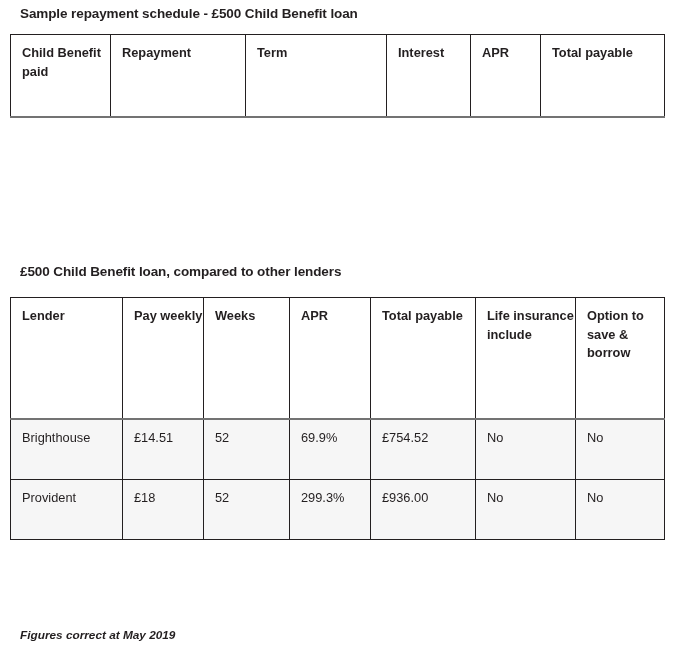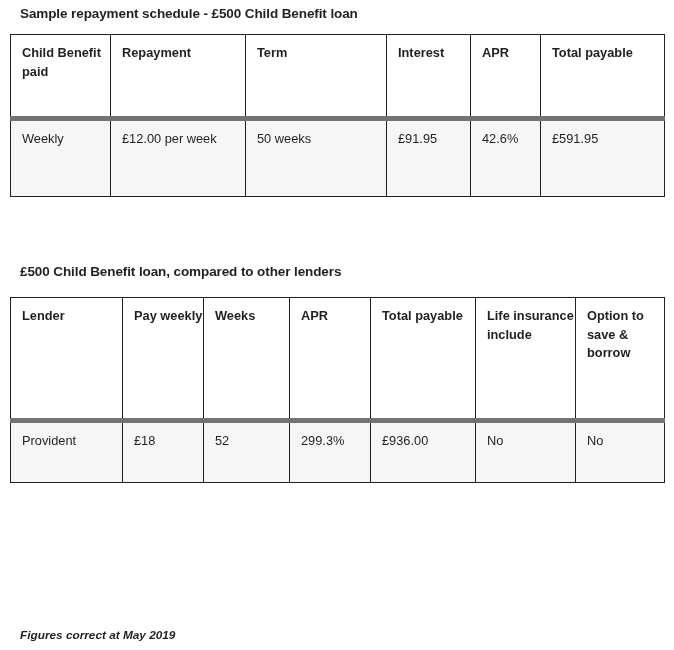--- a/index.html
+++ b/index.html
@@ -66,21 +66,21 @@
     font-weight: bold;
     background: #ffffff;
   }
   
   .tbl th + th,
   .tbl td + td {
     border-left: 1px solid #231f20;
   }
   
   .tbl thead tr {
-    border-bottom: 5px solid #737373;
+    border-bottom: 2px solid #737373;
   }
   
   .tbl tbody tr + tr {
     border-top: 1px solid #231f20;
   }
 
   
   #table-schedule {
     left: 10px;
     top: 34px;
@@ -135,28 +135,20 @@
       <tr>
         <th>Child Benefit paid</th>
         <th>Repayment</th>
         <th>Term</th>
         <th>Interest</th>
         <th>APR</th>
         <th>Total payable</th>
       </tr>
     </thead>
     <tbody>
-      <tr>
-        <td>Weekly</td>
-        <td>£12.00 per week</td>
-        <td>50 weeks</td>
-        <td>£91.95</td>
-        <td>42.6%</td>
-        <td>£591.95</td>
-      </tr>
     </tbody>
   </table>
 
   <div class="section-title" id="title-2">£500 Child Benefit loan, compared to other lenders</div>
 
   <table class="tbl" id="table-lenders">
     <colgroup>
       <col style="width:112px">
       <col style="width:81px">
       <col style="width:86px">
@@ -171,20 +163,29 @@
         <th>Pay weekly</th>
         <th>Weeks</th>
         <th>APR</th>
         <th>Total payable</th>
         <th>Life insurance include</th>
         <th>Option to save &amp; borrow</th>
       </tr>
     </thead>
     <tbody>
       <tr class="row-plain">
+        <td>Brighthouse</td>
+        <td>£14.51</td>
+        <td>52</td>
+        <td>69.9%</td>
+        <td>£754.52</td>
+        <td>No</td>
+        <td>No</td>
+      </tr>
+      <tr class="row-plain">
         <td>Provident</td>
         <td>£18</td>
         <td>52</td>
         <td>299.3%</td>
         <td>£936.00</td>
         <td>No</td>
         <td>No</td>
       </tr>
     </tbody>
   </table>

